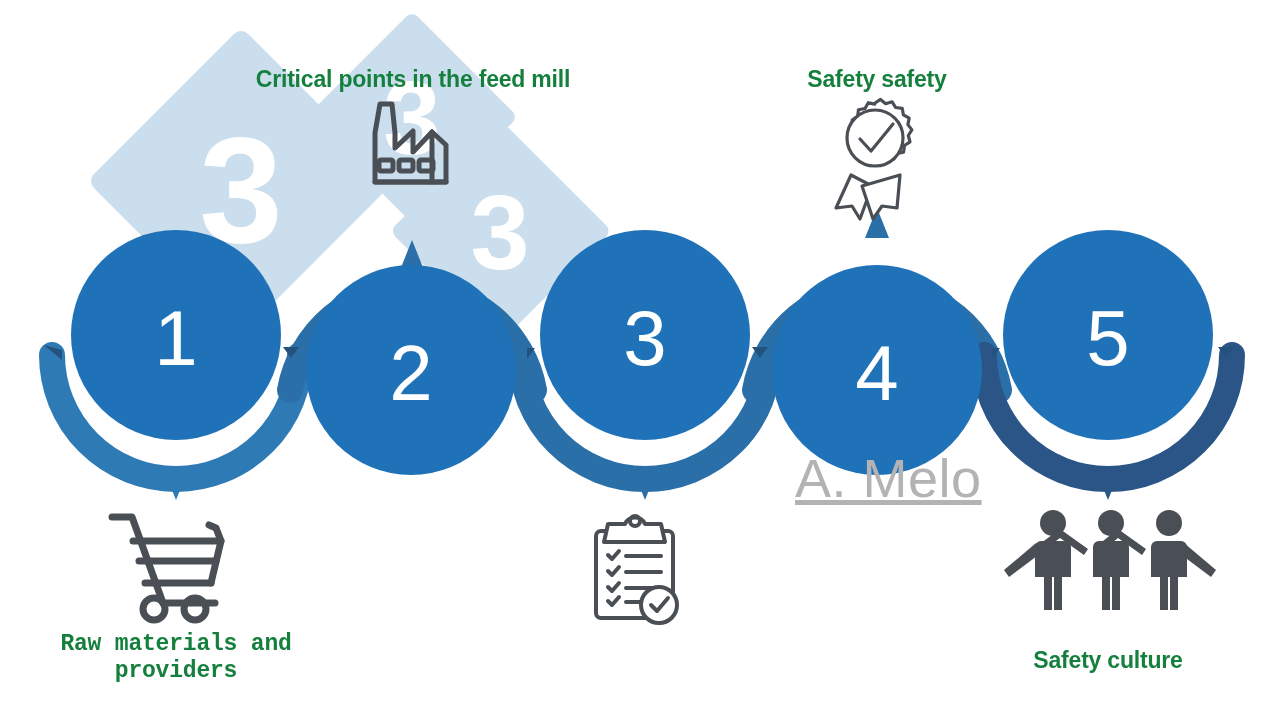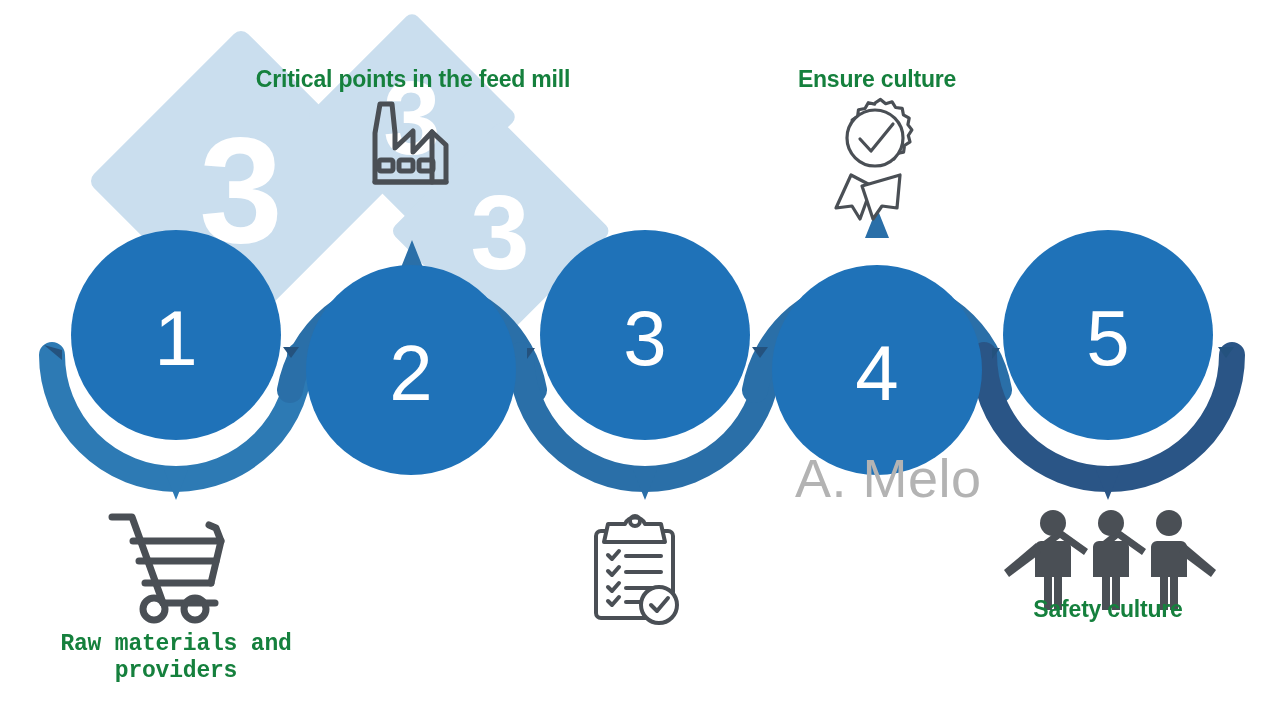--- a/index.html
+++ b/index.html
@@ -60,20 +60,21 @@
     dominant-baseline: central;
   }
   .melo {
     position: absolute;
     font-family: "Liberation Sans", sans-serif;
     font-size: 54px;
     color: #b3b3b3;
     font-weight: 400;
     letter-spacing: 0.5px;
     white-space: nowrap;
+    text-decoration: underline;
   }
 </style>
 </head>
 <body>
 
 <div id="stage">
 
   <svg id="bg-layer" viewBox="0 0 1280 720">
     <g>
       <rect x="132" y="72" width="218" height="218" rx="10" transform="rotate(45 241 181)" fill="#cadeee"></rect>
@@ -218,23 +219,23 @@
 
       <circle cx="1169" cy="523" r="13"></circle>
       <path d="M 1157 541 h 24 a 6 6 0 0 1 6 6 v 30 h -9 v 33 h -8 v -33
                h -2 v 33 h -8 v -33 h -9 v -30 a 6 6 0 0 1 6 -6 Z"></path>
       <path d="M 1184 543 L 1216 570 L 1211 577 L 1179 553 Z"></path>
     </g>
   </svg>
 
   <div class="label top" style="left:168px; top:58px; width:490px;">Critical points in the feed mill</div>
 
-  <div class="label top" style="left:737px; top:58px; width:280px;">Ensure culture</div>
+  <div class="label top" style="left:737px; top:58px; width:280px;">Safety safety</div>
 
   <div class="label bottom" style="left:36px; top:623px; width:280px;font-family:Liberation Mono, monospace;">Raw materials and
 providers</div>
 
 
-  <div class="label bottom" style="left:968px; top:588px; width:280px;">Safety culture</div>
+  <div class="label bottom" style="left:968px; top:639px; width:280px;">Safety culture</div>
 
   <div class="melo" style="left:795px; top:447px;">A. Melo</div>
 
 </div>
 
 </body></html>

